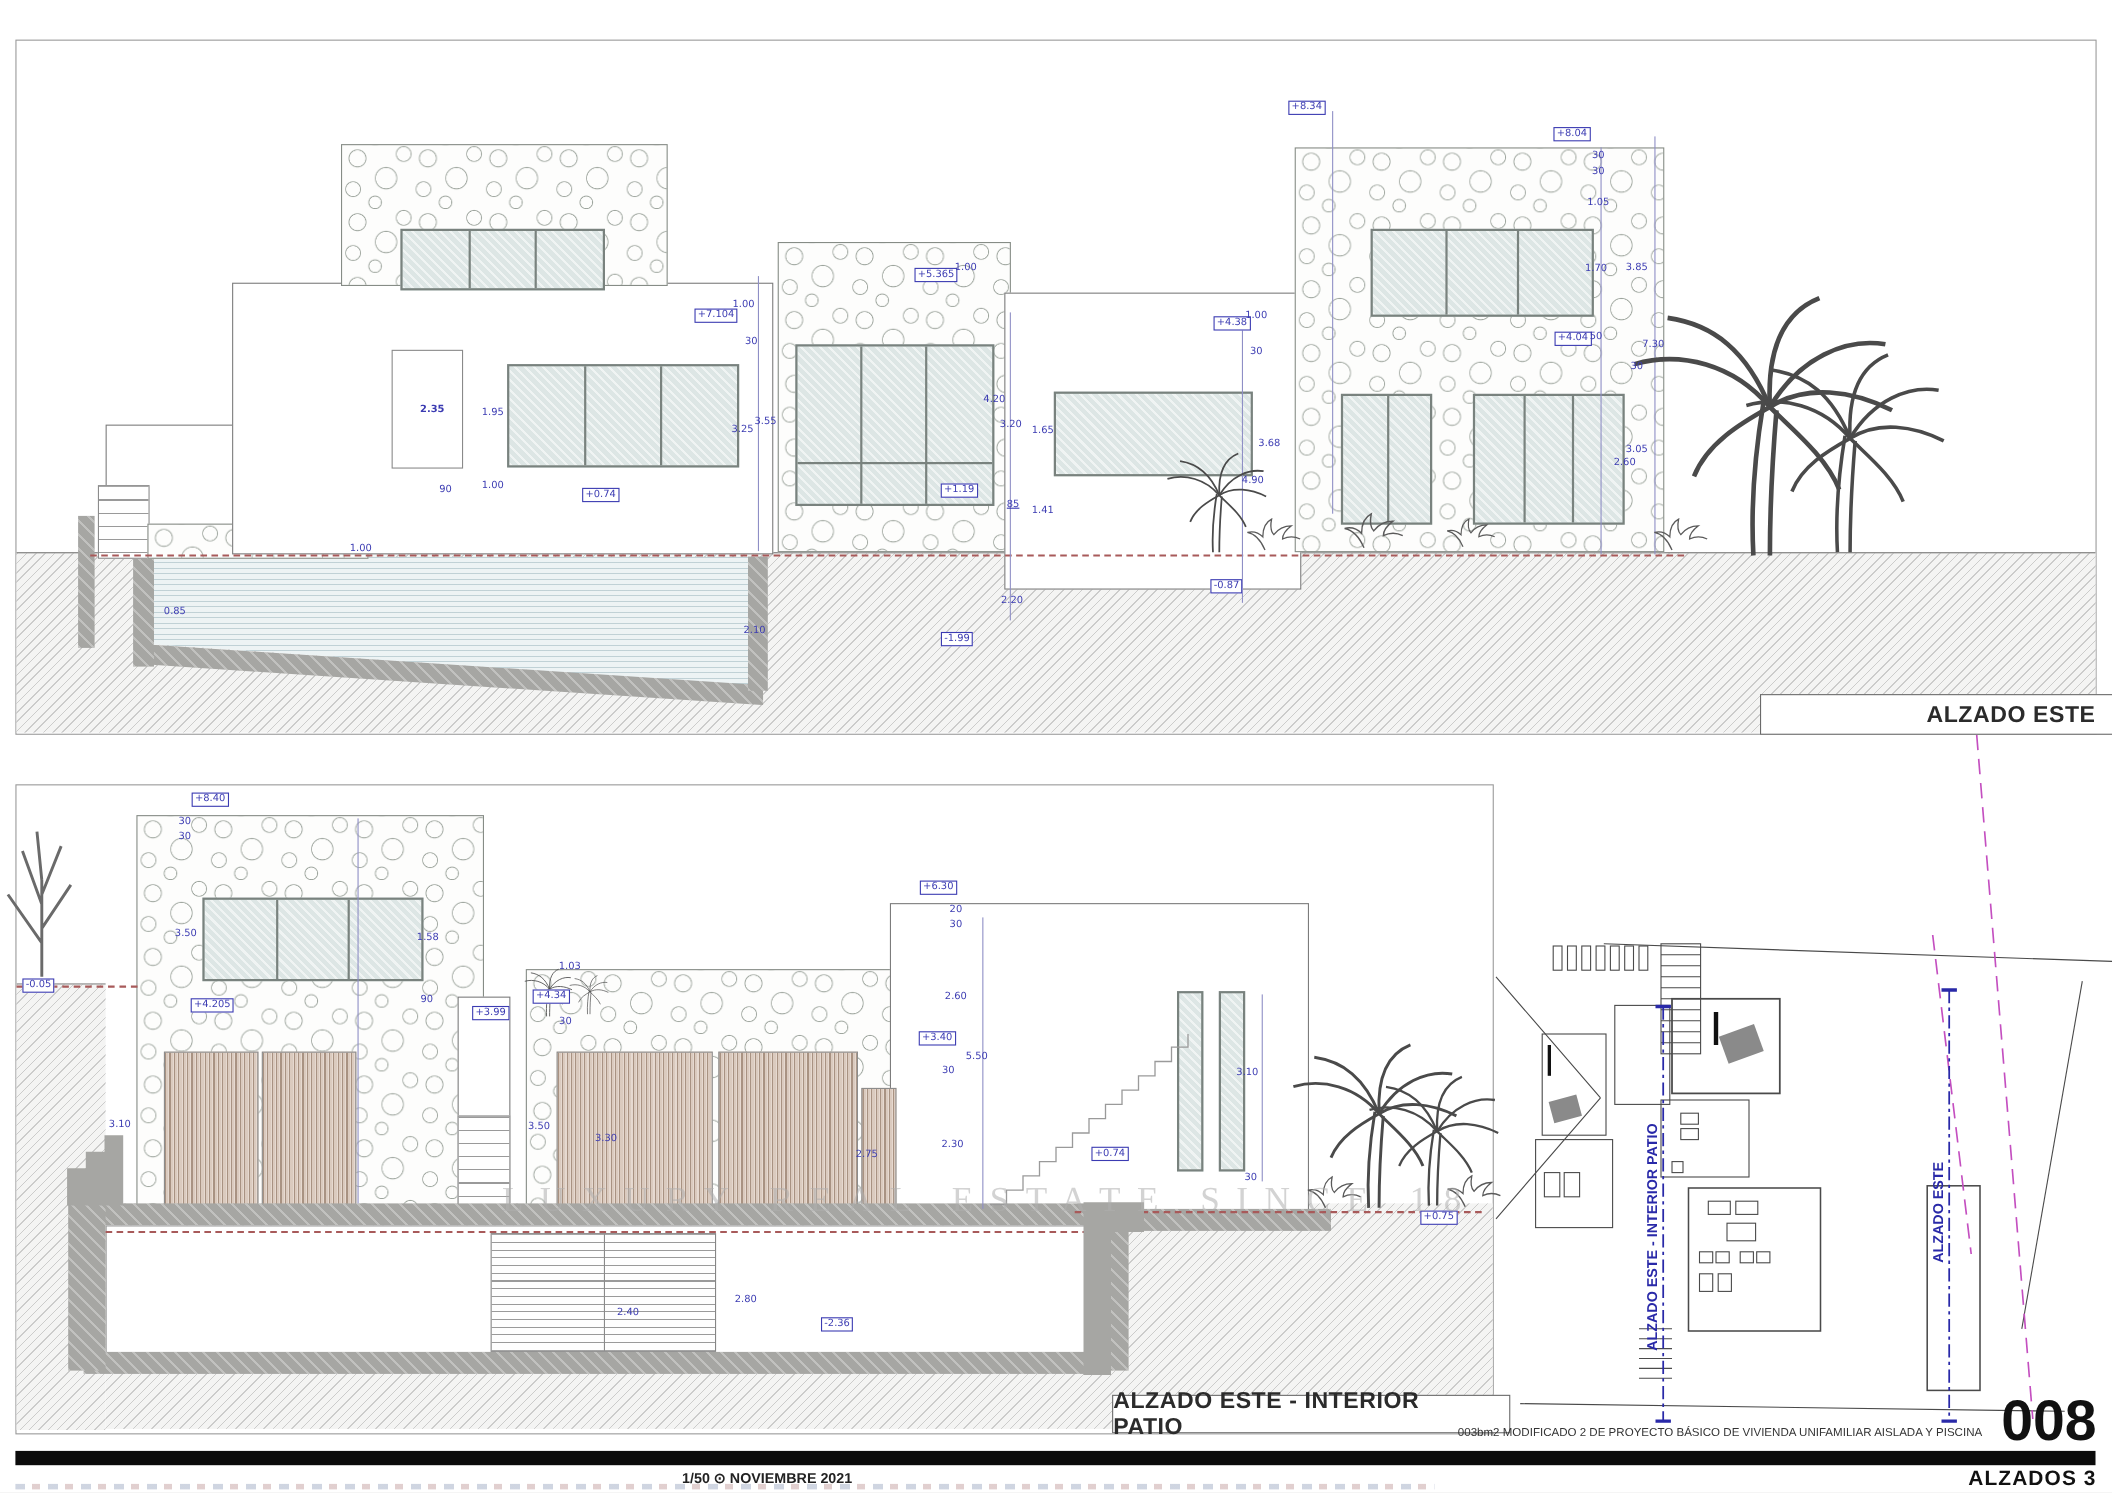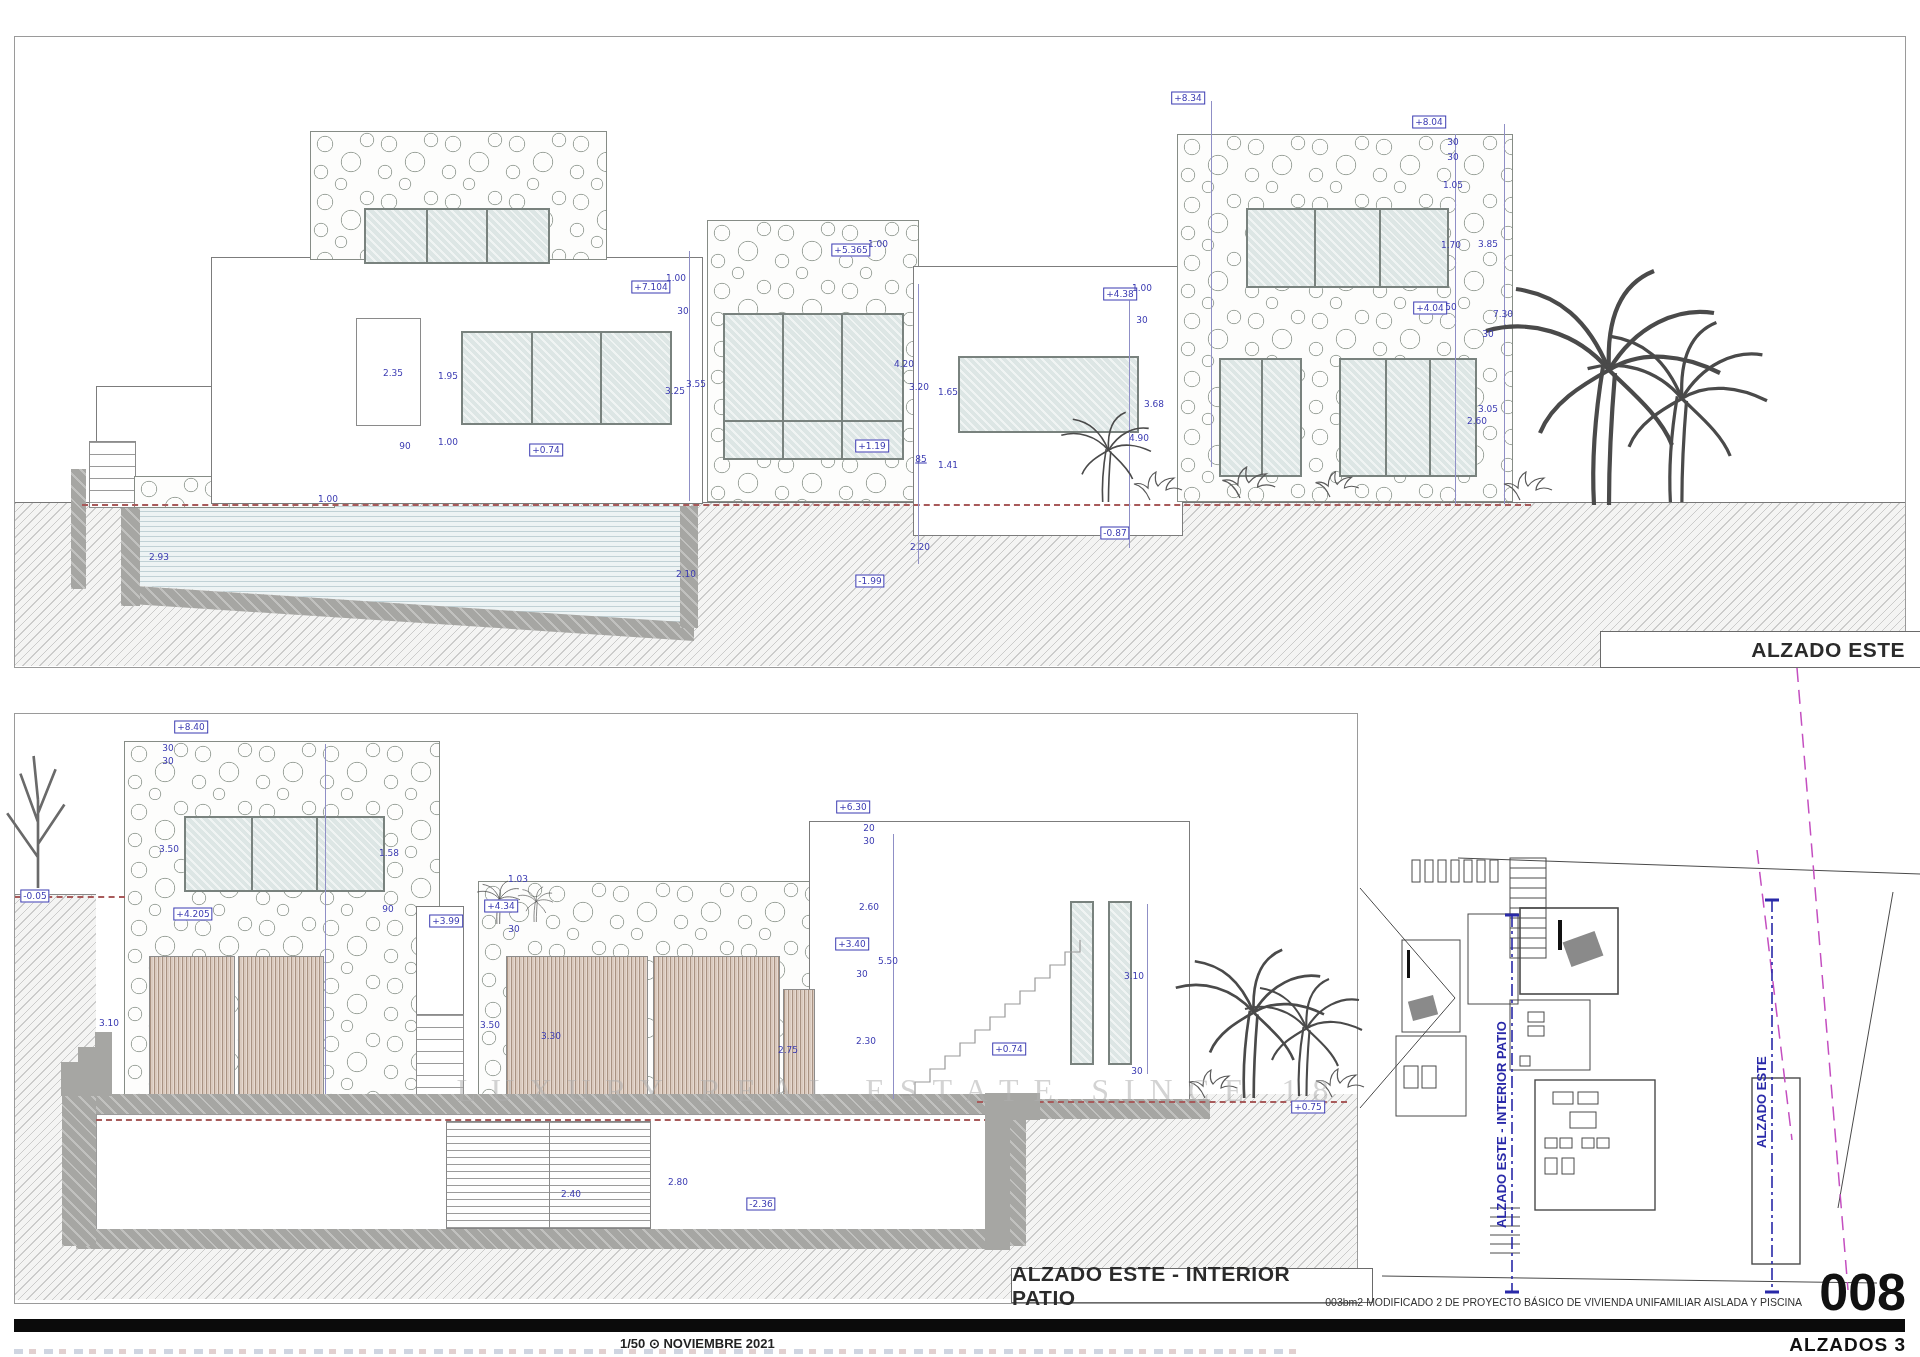--- a/index.html
+++ b/index.html
@@ -142,32 +142,32 @@
       <span class="dim" style="left: 933px; top: 428px;">1.41</span>
       <span class="dim" style="left: 906px; top: 422px; text-decoration: underline;">85</span>
       <span class="dim dimbox" style="left: 857px; top: 409px;">+1.19</span>
       <span class="dim dimbox" style="left: 1105px; top: 257px;">+4.38</span>
       <span class="dim" style="left: 1127px; top: 251px;">1.00</span>
       <span class="dim" style="left: 1127px; top: 283px;">30</span>
       <span class="dim" style="left: 1124px; top: 401px;">4.90</span>
       <span class="dim" style="left: 905px; top: 510px;">2.20</span>
       <span class="dim dimbox" style="left: 855px; top: 544px;">-1.99</span>
       <span class="dim dimbox" style="left: 1100px; top: 496px;">-0.87</span>
-      <span class="dim" style="left: 378px; top: 336px;">2.35</span>
+      <span class="dim" style="left: 378px; top: 336px; font-weight: bold;">2.35</span>
       <span class="dim" style="left: 390px; top: 409px;">90</span>
       <span class="dim" style="left: 433px; top: 405px;">1.00</span>
       <span class="dim" style="left: 433px; top: 339px;">1.95</span>
       <span class="dim dimbox" style="left: 531px; top: 413px;">+0.74</span>
       <span class="dim dimbox" style="left: 636px; top: 250px;">+7.104</span>
       <span class="dim" style="left: 661px; top: 241px;">1.00</span>
       <span class="dim" style="left: 668px; top: 274px;">30</span>
       <span class="dim" style="left: 681px; top: 347px;">3.55</span>
       <span class="dim" style="left: 660px; top: 354px;">3.25</span>
       <span class="dim" style="left: 313px; top: 462px;">1.00</span>
-      <span class="dim" style="left: 144px; top: 520px;">2.93</span>
+      <span class="dim" style="left: 144px; top: 520px;">0.85</span>
       <span class="dim" style="left: 671px; top: 537px;">2.10</span>
     </div>
 
   <div class="frame" id="bottomview" style="left:14px;top:713px;width:1342px;height:589px;">
 
     <div class="abs hatch" style="left:0;top:180px;width:81px;height:405px;border-top:1px solid #888;"></div>
     <div class="abs hatch" style="left:81px;top:380px;width:1261px;height:205px;"></div>
 
     <div class="abs stone" style="left:109px;top:27px;width:314px;height:353px;"></div>
     <div class="abs glass" style="left:169px;top:102px;width:197px;height:72px;">

